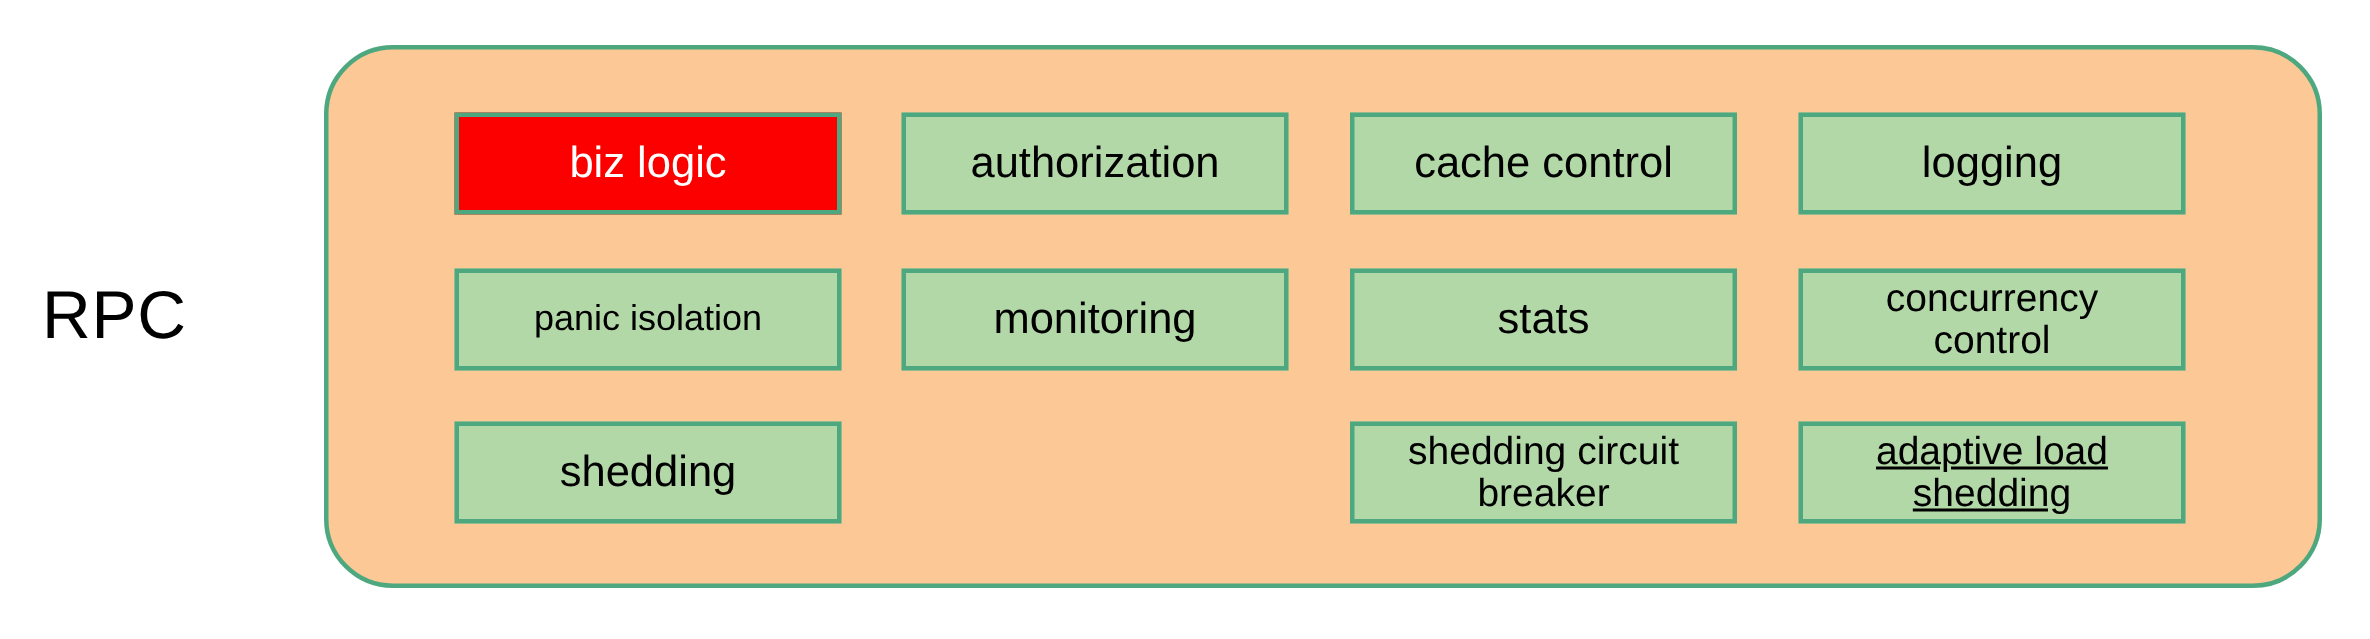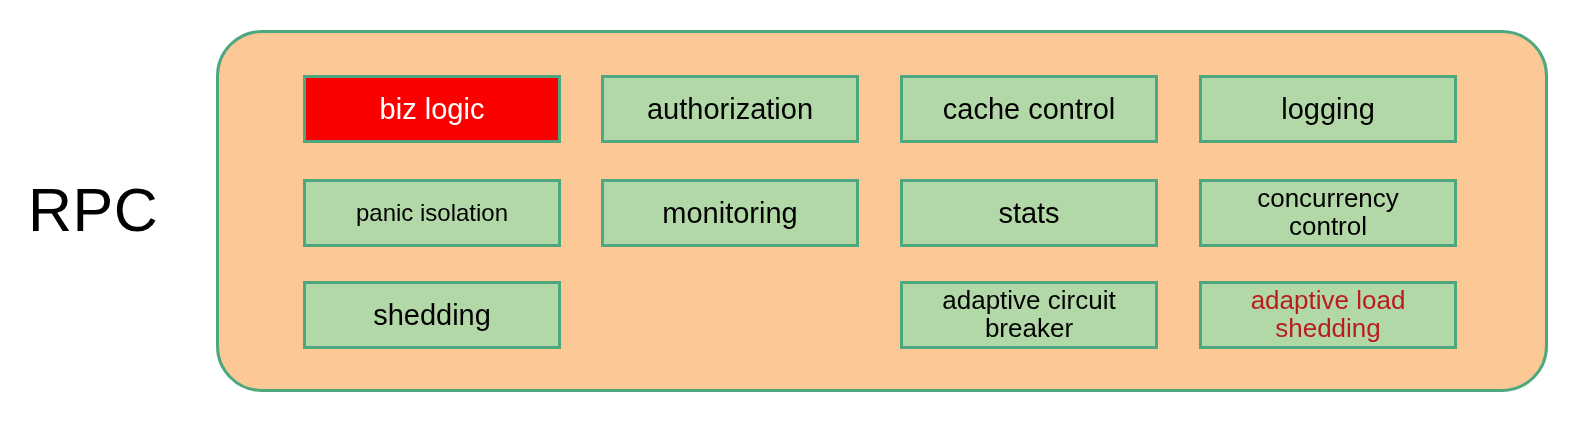--- a/index.html
+++ b/index.html
@@ -24,21 +24,21 @@
   }
 
   
   #rpc-label {
     position: absolute;
     left: 28px;
     top: 181px;
     width: 170px;
     height: 58px;
     line-height: 58px;
-    font-size: 61px;
+    font-size: 45px;
     color: #000000;
     text-align: left;
     white-space: nowrap;
     letter-spacing: 0.5px;
   }
 
   
   #rpc-container {
     position: absolute;
     left: 216px;
@@ -146,24 +146,24 @@
           </div>
           <div class="mw-box c3 sz-lg" style="background: rgb(179, 216, 168); color: rgb(0, 0, 0); border-color: rgb(78, 168, 127);">
             <span class="mw-label">logging</span>
           </div>
         </div>
         <div class="mw-row r2">
           <div class="mw-box c0 sz-lg" style="background: rgb(179, 216, 168); color: rgb(0, 0, 0); border-color: rgb(78, 168, 127);">
             <span class="mw-label">shedding</span>
           </div>
           <div class="mw-box c2 sz-md" style="background: rgb(179, 216, 168); color: rgb(0, 0, 0); border-color: rgb(78, 168, 127);">
-            <span class="mw-label">adaptive circuit
+            <span class="mw-label">shedding circuit
 breaker</span>
           </div>
-          <div class="mw-box c3 sz-md" style="background: rgb(179, 216, 168); color: #b91c1c; border-color: rgb(78, 168, 127);">
+          <div class="mw-box c3 sz-md" style="background: rgb(179, 216, 168); color: #000000; border-color: rgb(78, 168, 127); text-decoration: underline;">
             <span class="mw-label">adaptive load
 shedding</span>
           </div>
         </div>
       </div>
 
   </div>
 
 </div>
 

